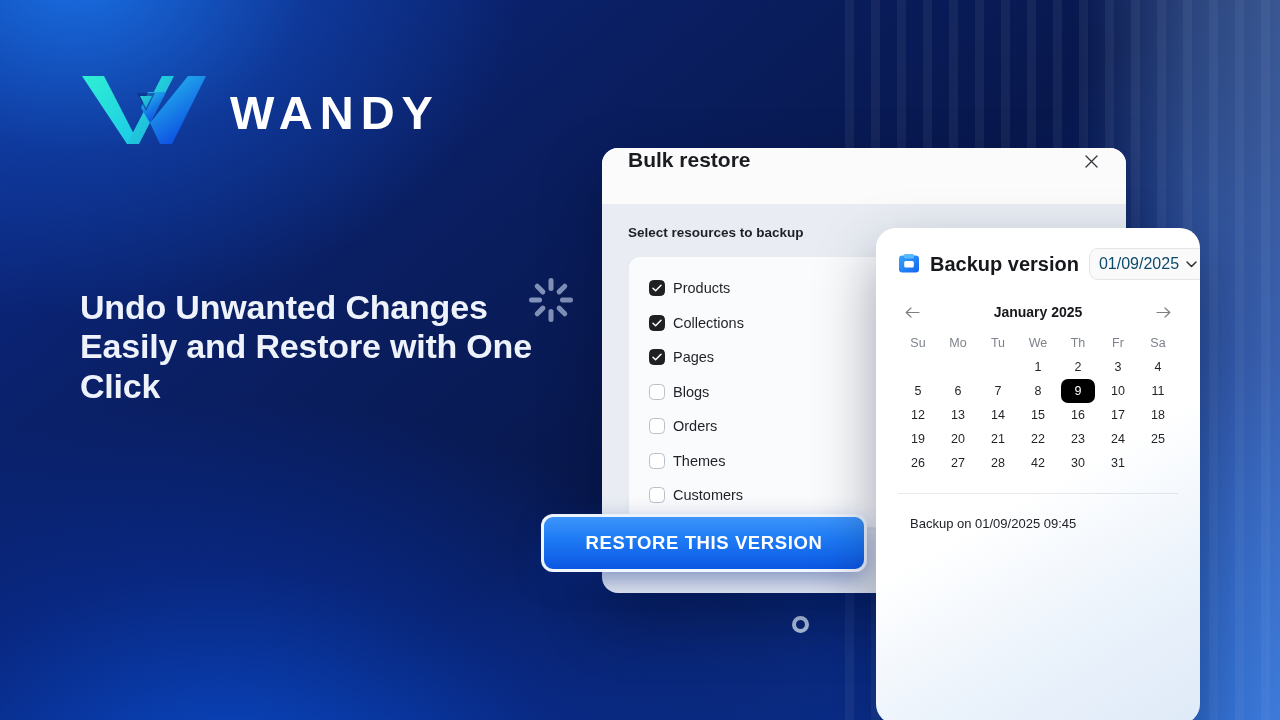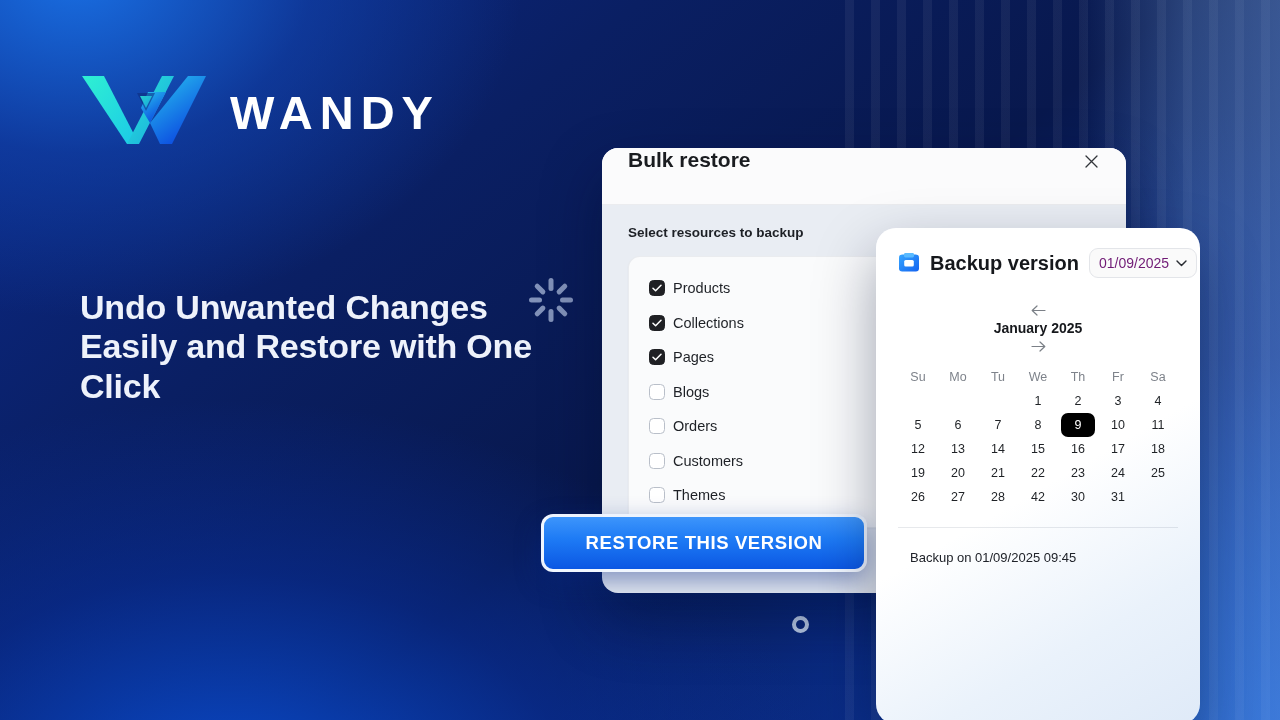--- a/index.html
+++ b/index.html
@@ -199,31 +199,30 @@
     display: flex;
     align-items: center;
     gap: 7px;
     background: #fafafa;
     border: 1px solid #e3e5e9;
     border-radius: 9px;
     padding: 6px 9px;
     cursor: pointer;
     flex: 0 0 auto;
   }
-  .version-value { font-size: 14px; color: #701a75; white-space: nowrap; }
+  .version-value { font-size: 16px; color: #0c4a6e; white-space: nowrap; }
   .chev { display: block; }
 
   
   .cal-nav {
     display: flex;
     align-items: center;
     justify-content: space-between;
     padding: 0 4px;
     margin-bottom: 14px;
-    flex-direction: column;
   }
   .cal-arrow {
     width: 20px; height: 20px;
     display: flex; align-items: center; justify-content: center;
     color: #7b8087; cursor: pointer;
   }
   .cal-month { font-size: 14px; font-weight: bold; color: #16181c; }
   .cal-grid {
     display: grid;
     grid-template-columns: repeat(7, 1fr);
@@ -369,25 +368,25 @@
           <div class="resource-row">
             <div class="cb off"></div>
             <div class="resource-label">Blogs</div>
           </div>
           <div class="resource-row">
             <div class="cb off"></div>
             <div class="resource-label">Orders</div>
           </div>
           <div class="resource-row">
             <div class="cb off"></div>
+            <div class="resource-label">Themes</div>
+          </div>
+          <div class="resource-row">
+            <div class="cb off"></div>
             <div class="resource-label">Customers</div>
-          </div>
-          <div class="resource-row">
-            <div class="cb off"></div>
-            <div class="resource-label">Themes</div>
           </div>
         </div>
     </div>
   </div>
 
   <div class="restore-btn">RESTORE THIS VERSION</div>
 
   <div class="backup-card">
     <div class="backup-head">
       <svg class="backup-icon" viewBox="0 0 22 22">

